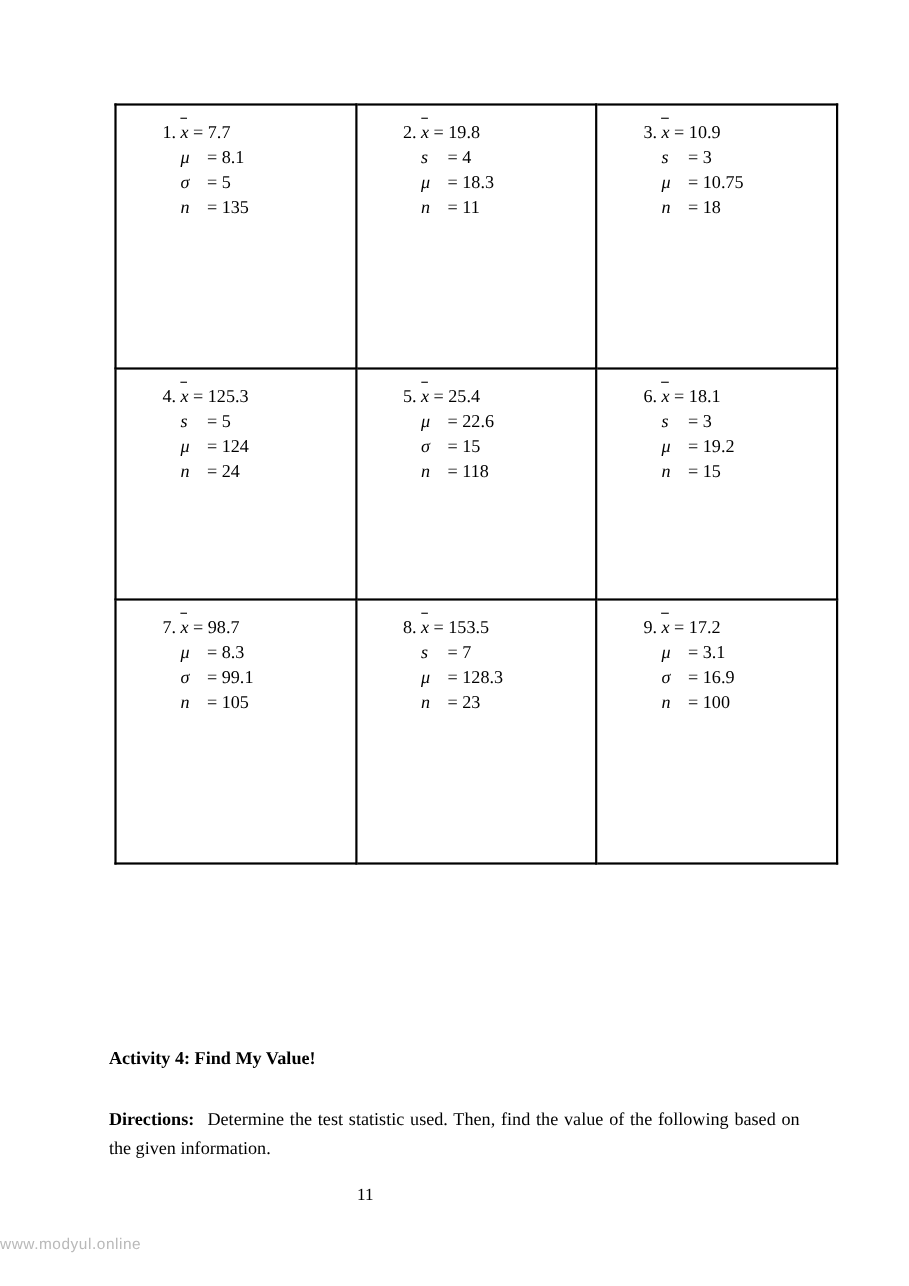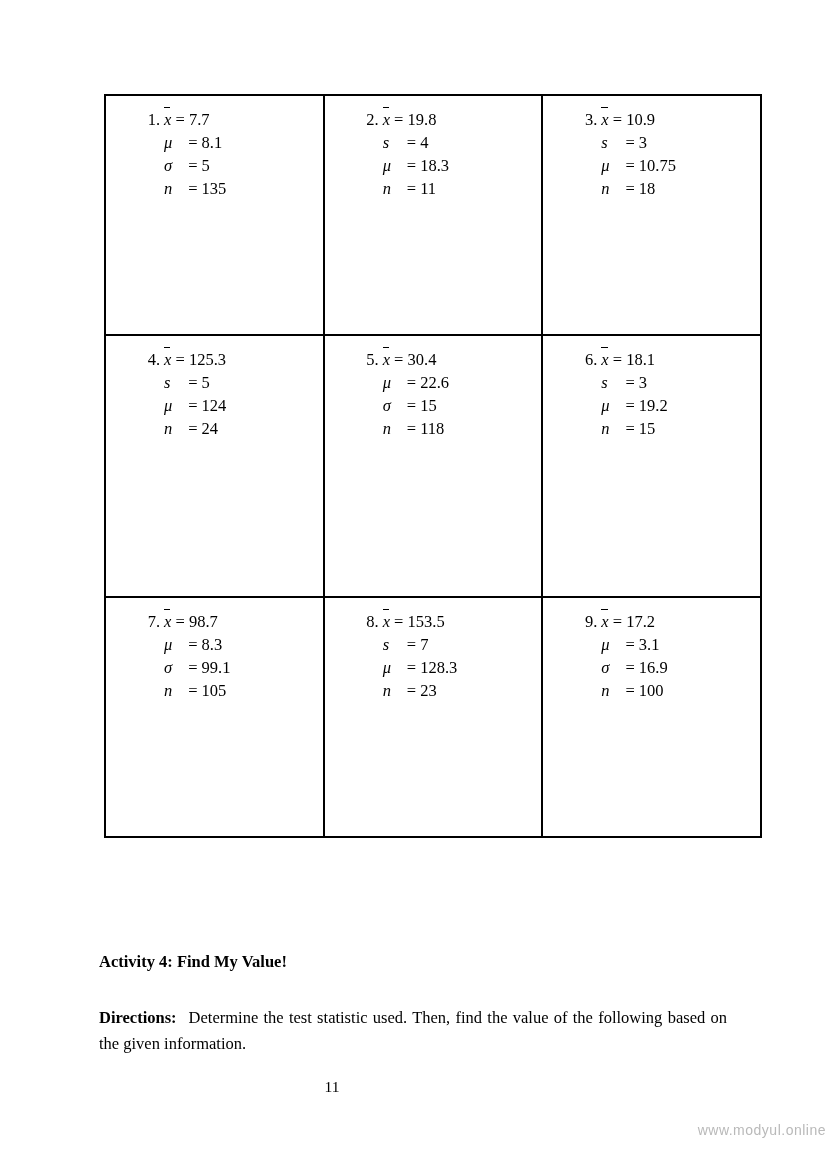--- a/index.html
+++ b/index.html
@@ -33,21 +33,21 @@
     table-layout: fixed;
   }
   table.grid td {
     border: 2px solid #000000;
     vertical-align: top;
     padding: 12px 0 10px 0;
     height: 240px;
     box-sizing: border-box;
   }
   table.grid tr.row-mid td {
-    height: 262px;
+    height: 210px;
   }
   .cell-inner {
     display: block;
     padding-left: 28px;
   }
   .line {
     font-size: 16.5px;
     line-height: 23px;
     white-space: nowrap;
   }
@@ -113,21 +113,21 @@
     top: 1078px;
     width: 664px;
     text-align: center;
     font-size: 15.5px;
   }
   .watermark {
     position: absolute;
     left: 0;
     top: 1122px;
     width: 826px;
-    text-align: right;
+    text-align: left;
     font-family: "Liberation Sans", sans-serif;
     font-size: 14px;
     color: #b9b9b9;
     letter-spacing: 0.5px;
   }
 </style>
 </head>
 <body>
 
 <div class="page">
@@ -165,21 +165,21 @@
           <td>
             <span class="cell-inner">
               <div class="line"><span class="num">4.</span><span class="xbar">x</span>&nbsp;<span>= 125.3</span></div>
               <div class="line"><span class="num"></span><span class="sym">s</span>&nbsp;<span>= 5</span></div>
               <div class="line"><span class="num"></span><span class="sym-greek">μ</span>&nbsp;<span>= 124</span></div>
               <div class="line"><span class="num"></span><span class="sym">n</span>&nbsp;<span>= 24</span></div>
             </span>
           </td>
           <td>
             <span class="cell-inner">
-              <div class="line"><span class="num">5.</span><span class="xbar">x</span>&nbsp;<span>= 30.4</span></div>
+              <div class="line"><span class="num">5.</span><span class="xbar">x</span>&nbsp;<span>= 25.4</span></div>
               <div class="line"><span class="num"></span><span class="sym-greek">μ</span>&nbsp;<span>= 22.6</span></div>
               <div class="line"><span class="num"></span><span class="sym-greek">σ</span>&nbsp;<span>= 15</span></div>
               <div class="line"><span class="num"></span><span class="sym">n</span>&nbsp;<span>= 118</span></div>
             </span>
           </td>
           <td>
             <span class="cell-inner">
               <div class="line"><span class="num">6.</span><span class="xbar">x</span>&nbsp;<span>= 18.1</span></div>
               <div class="line"><span class="num"></span><span class="sym">s</span>&nbsp;<span>= 3</span></div>
               <div class="line"><span class="num"></span><span class="sym-greek">μ</span>&nbsp;<span>= 19.2</span></div>

